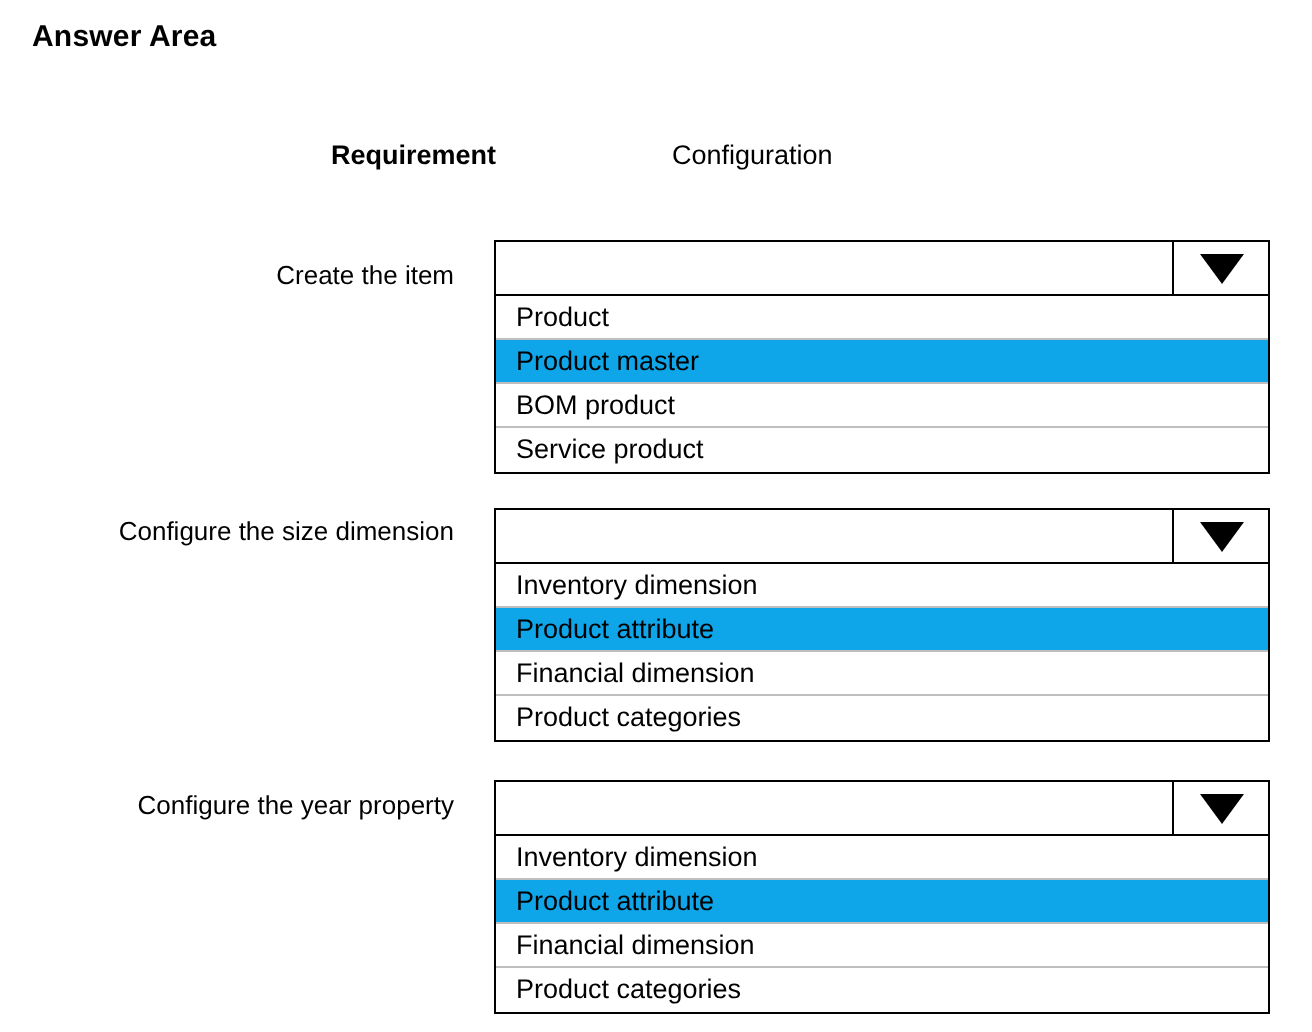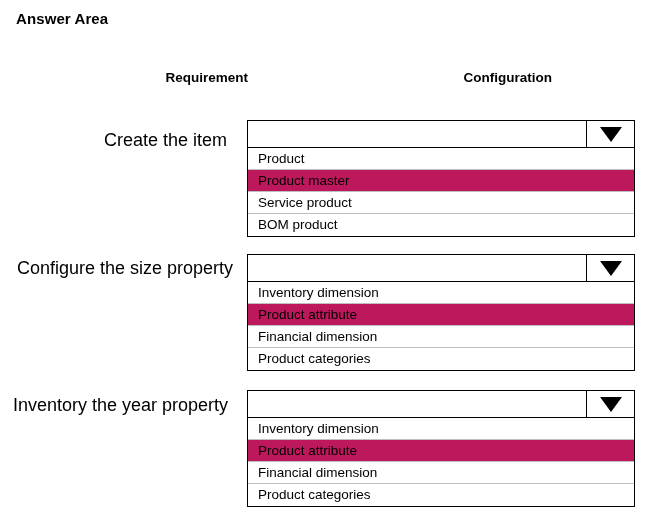--- a/index.html
+++ b/index.html
@@ -33,28 +33,28 @@
     width: 160px;
     text-align: right;
     font-size: 13.5px;
     font-weight: bold;
   }
   .col-head-cfg {
     position: absolute;
     left: 336px;
     top: 70px;
     width: 216px;
-    text-align: right;
+    text-align: left;
     font-size: 13.5px;
-    font-weight: bold;
+    font-weight: normal;
   }
 
   .row-label {
     position: absolute;
-    font-size: 18px;
+    font-size: 13px;
     text-align: right;
     color: #000;
     white-space: nowrap;
   }
 
   .dropdown-group {
     position: absolute;
     left: 247px;
     width: 388px;
   }
@@ -106,21 +106,21 @@
     font-size: 13.5px;
     border-bottom: 1px solid #bfbfbf;
     box-sizing: border-box;
     background: #ffffff;
     white-space: nowrap;
   }
   .dd-option:last-child {
     border-bottom: none;
   }
   .dd-option.selected {
-    background: #be185d;
+    background: #0ea5e9;
   }
 </style>
 </head>
 <body>
 
 <div class="page-title">Answer Area</div>
 
 <div class="col-head-req">Requirement</div>
 <div class="col-head-cfg">Configuration</div>
 
@@ -128,42 +128,42 @@
 <div class="dropdown-group" style="top:120px;">
   <div class="dd-box">
     <span class="dd-value"></span>
     <span class="dd-arrow-cell">
       <span class="dd-caret"></span>
     </span>
   </div>
   <div class="dd-list">
     <div class="dd-option">Product</div>
     <div class="dd-option selected">Product master</div>
+    <div class="dd-option">BOM product</div>
     <div class="dd-option">Service product</div>
-    <div class="dd-option">BOM product</div>
   </div>
 </div>
 
-<div class="row-label" style="left:17px; top:258px; width:210px;">Configure the size property</div>
+<div class="row-label" style="left:17px; top:258px; width:210px;">Configure the size dimension</div>
 <div class="dropdown-group" style="top:254px;">
   <div class="dd-box">
     <span class="dd-value"></span>
     <span class="dd-arrow-cell">
       <span class="dd-caret"></span>
     </span>
   </div>
   <div class="dd-list">
     <div class="dd-option">Inventory dimension</div>
     <div class="dd-option selected">Product attribute</div>
     <div class="dd-option">Financial dimension</div>
     <div class="dd-option">Product categories</div>
   </div>
 </div>
 
-<div class="row-label" style="left:13px; top:395px; width:214px;">Inventory the year property</div>
+<div class="row-label" style="left:13px; top:395px; width:214px;">Configure the year property</div>
 <div class="dropdown-group" style="top:390px;">
   <div class="dd-box">
     <span class="dd-value"></span>
     <span class="dd-arrow-cell">
       <span class="dd-caret"></span>
     </span>
   </div>
   <div class="dd-list">
     <div class="dd-option">Inventory dimension</div>
     <div class="dd-option selected">Product attribute</div>

